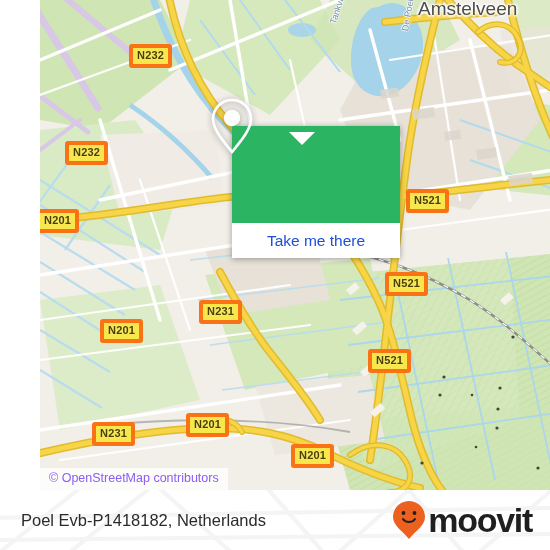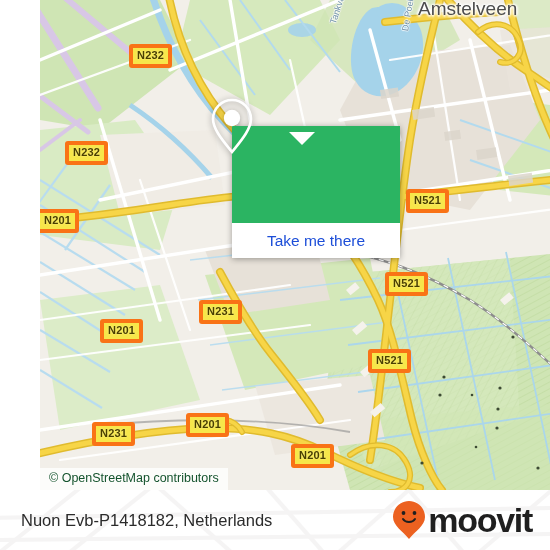--- a/index.html
+++ b/index.html
@@ -22,21 +22,21 @@
   .place{position:absolute;color:#5c5347;font-family:"Liberation Sans",sans-serif;
          white-space:nowrap;}
   .place-city{font-size:19px;color:#4c4c4c;
     text-shadow:-1.5px 0 2px #fff,1.5px 0 2px #fff,0 -1.5px 2px #fff,0 1.5px 2px #fff,0 0 4px #fff;}
   .water-label{position:absolute;color:#6d8fa8;font-size:9px;white-space:nowrap;
     font-family:"Liberation Sans",sans-serif;
     text-shadow:-1px 0 1px #fff,1px 0 1px #fff,0 -1px 1px #fff,0 1px 1px #fff;}
 
   
   #attrib{position:absolute;left:0;bottom:0;background:rgba(255,255,255,.78);
-          font-size:12.5px;color:#14532d;padding:3px 9px 4px 9px;
+          font-size:12.5px;color:#8b5cf6;padding:3px 9px 4px 9px;
           font-family:"Liberation Sans",sans-serif;line-height:15px;}
 
   
   #popup{position:absolute;left:192px;top:126px;width:168px;
          filter:drop-shadow(0 1px 3px rgba(0,0,0,.35));}
   #popup-top{background:#2bb462;height:97px;position:relative;}
   #popup-pin{position:absolute;left:50%;top:50%;transform:translate(-50%,-50%);}
   #popup-bottom{background:#fff;height:35px;display:flex;align-items:center;
                 justify-content:center;}
   #popup-label{font-size:15.5px;color:#1d4ed8;font-family:"Liberation Sans",sans-serif;}
@@ -300,21 +300,21 @@
         <line x1="60" y1="70" x2="160" y2="-10"></line>
         <line x1="150" y1="-10" x2="240" y2="70"></line>
         <line x1="260" y1="-10" x2="330" y2="70"></line>
         <line x1="330" y1="70" x2="420" y2="-10"></line>
         <line x1="400" y1="-10" x2="470" y2="70"></line>
         <line x1="470" y1="70" x2="552" y2="0"></line>
         <line x1="-10" y1="28" x2="552" y2="18"></line>
         <line x1="-10" y1="50" x2="552" y2="44"></line>
       </g>
     </svg>
-    <div id="footer-title">Nuon Evb-P1418182, Netherlands</div>
+    <div id="footer-title">Poel Evb-P1418182, Netherlands</div>
     <div id="brand">
       <svg width="34" height="40" viewBox="0 0 34 40">
         <path d="M17 1 C8.2 1 1 8.2 1 17 C1 26 11 31 17 39 C23 31 33 26 33 17 C33 8.2 25.8 1 17 1 Z" fill="#ec6120"></path>
         <circle cx="11.5" cy="13" r="1.9" fill="#1f1f1f"></circle>
         <circle cx="22.5" cy="13" r="1.9" fill="#1f1f1f"></circle>
         <path d="M11 19 C13.5 23 20.5 23 23 19" stroke="#1f1f1f" stroke-width="2" fill="none" stroke-linecap="round"></path>
       </svg>
       <span id="brand-text">moovit</span>
     </div>
   </div>

